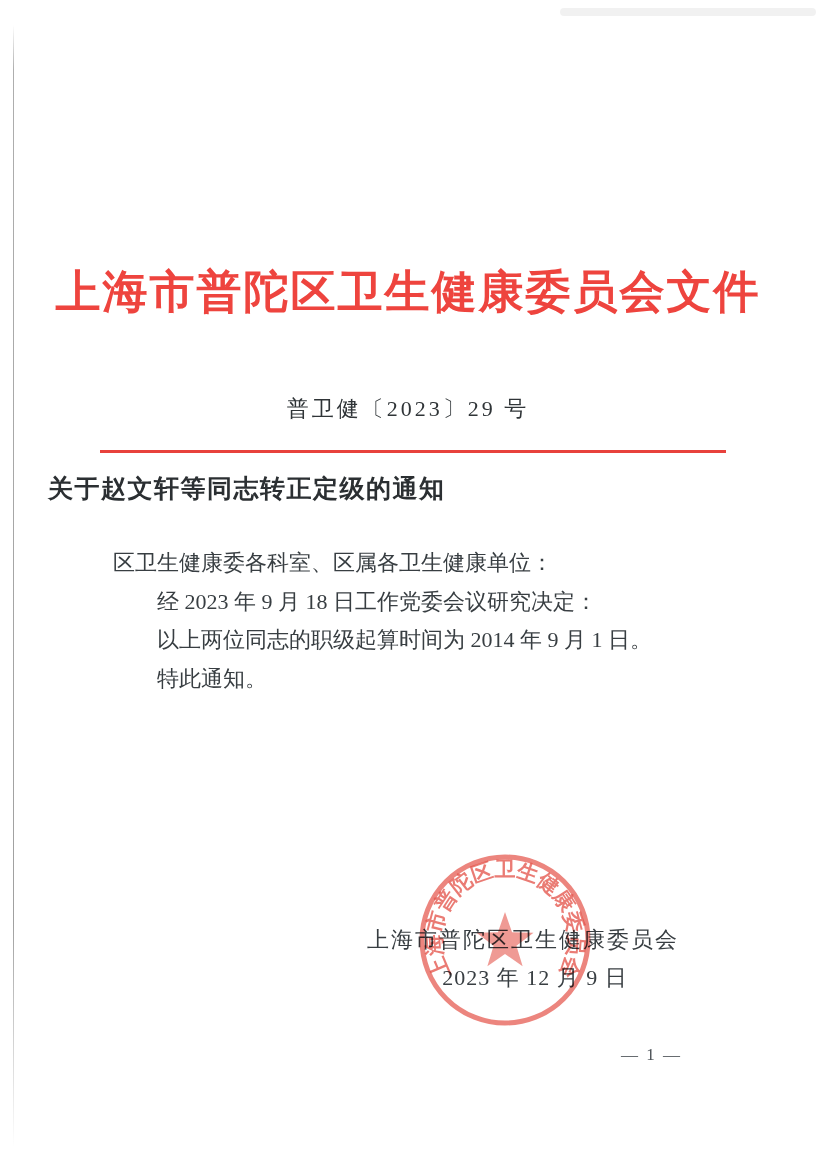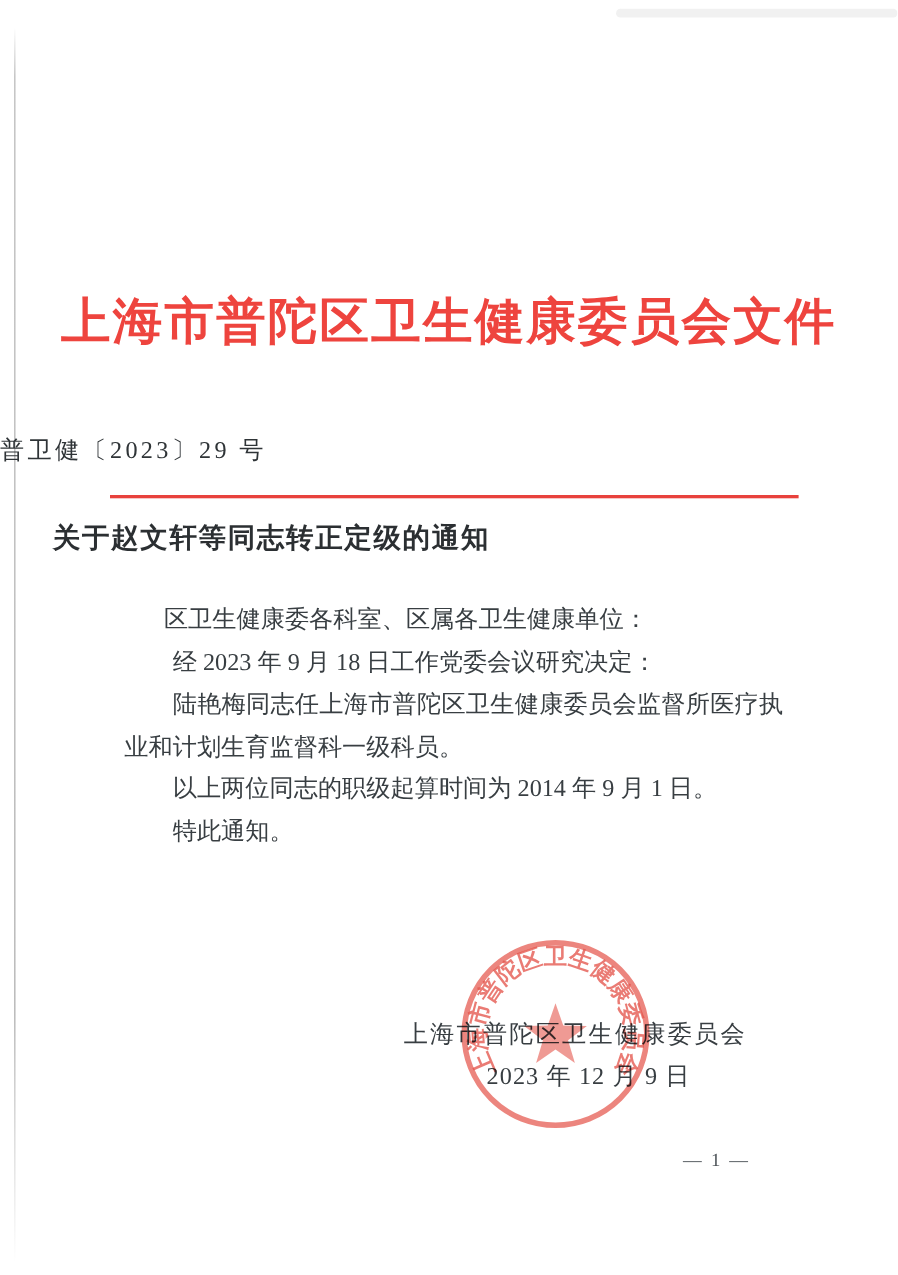--- a/index.html
+++ b/index.html
@@ -47,20 +47,21 @@
     font-weight: bold;
     letter-spacing: 2px;
     color: #ee443e;
     white-space: nowrap;
   }
   .doc-number {
     position: absolute;
     top: 394px;
     left: 0;
     width: 100%;
+    text-align: center;
     font-size: 22px;
     letter-spacing: 3px;
     color: #2f3437;
   }
   .red-line {
     position: absolute;
     top: 450px;
     left: 100px;
     width: 626px;
     height: 3px;
@@ -86,21 +87,20 @@
     line-height: 38.5px;
     text-align: justify;
     color: #383e42;
   }
   .body-text p {
     margin: 0;
     text-indent: 2em;
   }
   .body-text p.no-indent {
     text-indent: 0;
-    margin-left: 36px;
   }
   .signature-org {
     position: absolute;
     top: 925px;
     left: 523px;
     transform: translateX(-50%);
     font-size: 22px;
     letter-spacing: 2px;
     white-space: nowrap;
     color: #383e42;
@@ -145,21 +145,20 @@
 
   <div class="doc-number">普卫健〔2023〕29 号</div>
 
   <div class="red-line"></div>
 
   <div class="doc-title">关于赵文轩等同志转正定级的通知</div>
 
   <div class="body-text">
     <p class="no-indent">区卫生健康委各科室、区属各卫生健康单位：</p>
     <p>经 2023 年 9 月 18 日工作党委会议研究决定：</p>
-    <p>陆艳梅同志任上海市普陀区卫生健康委员会监督所医疗执业和计划生育监督科一级科员。</p>
     <p>以上两位同志的职级起算时间为 2014 年 9 月 1 日。</p>
     <p>特此通知。</p>
   </div>
 
   <div class="signature-org">上海市普陀区卫生健康委员会</div>
 
   <div class="signature-date">2023 年 12 月 9 日</div>
 
   <svg class="seal" viewBox="0 0 176 176">
     <defs>

